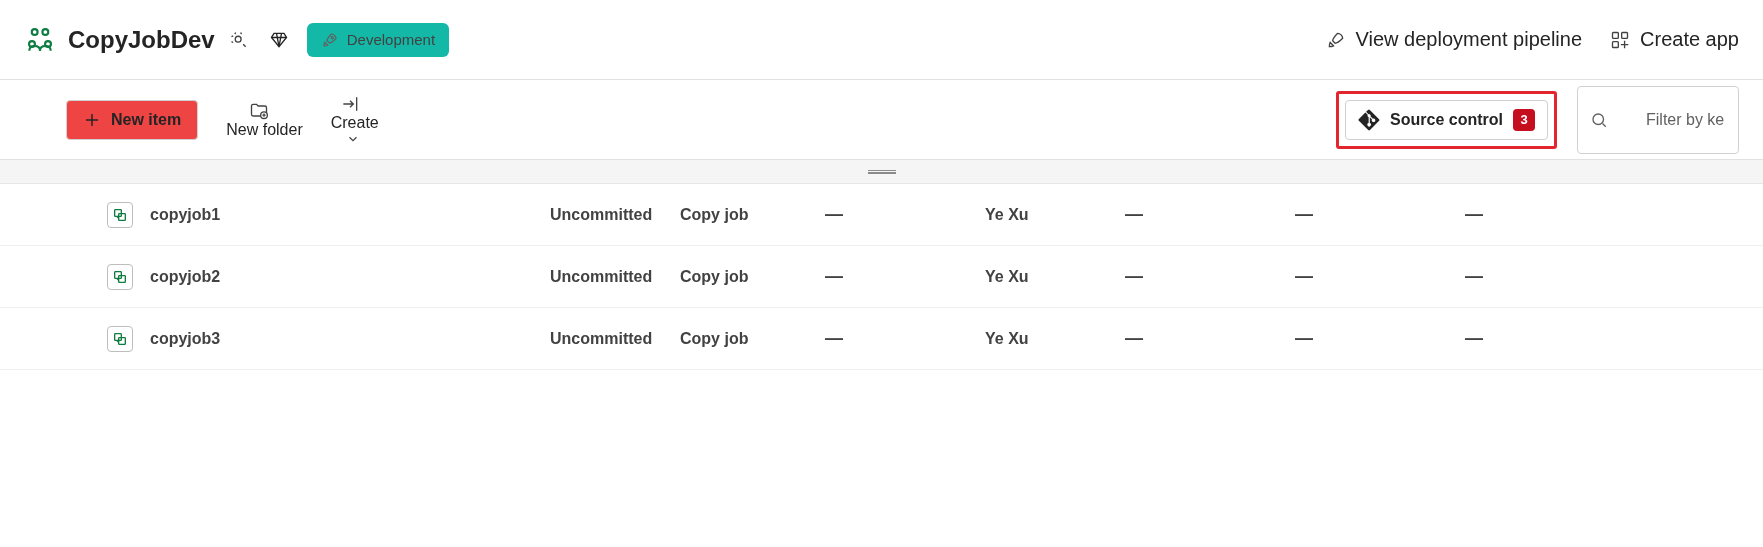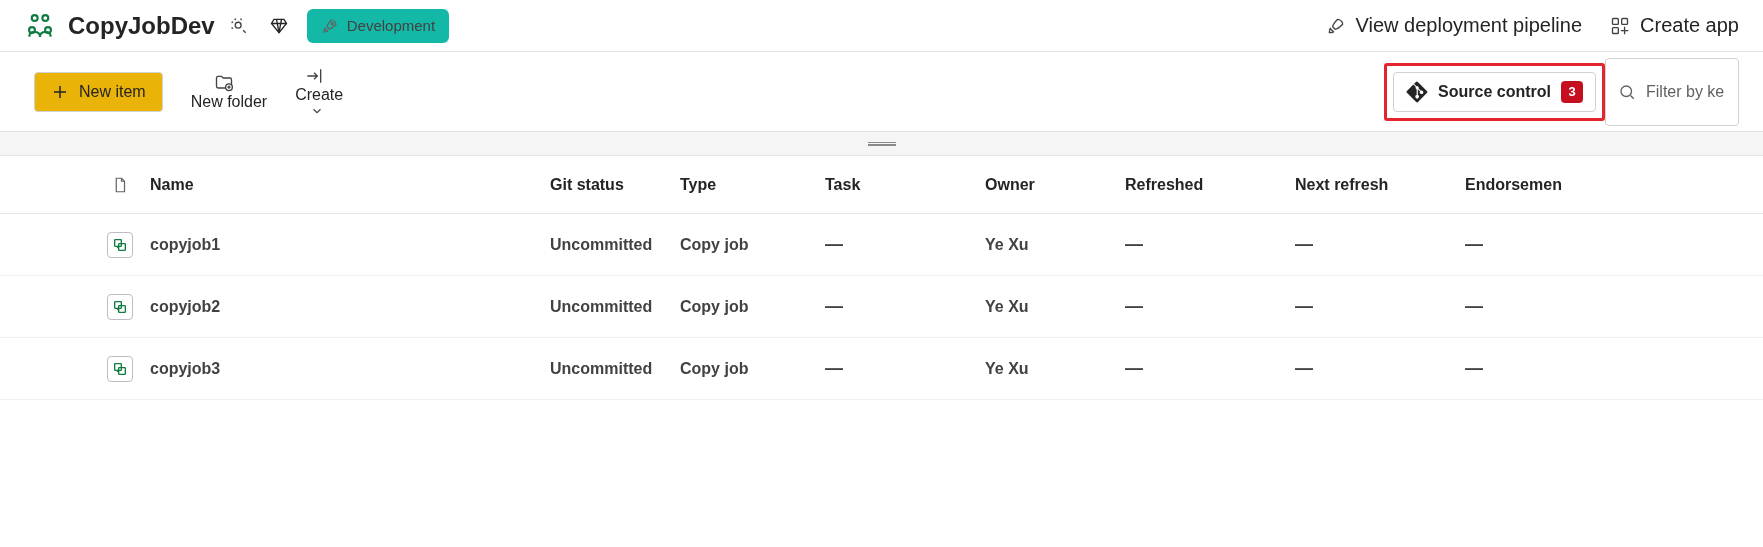--- a/index.html
+++ b/index.html
@@ -8,21 +8,21 @@
     background: #ffffff;
     color: #242424;
     font-size: 14px;
     width: 1763px;
   }
   .top-header {
     display: flex;
     align-items: center;
     padding: 1px 24px;
     border-bottom: 1px solid #e1e1e1;
-    height: 52px;
+    height: 80px;
   }
   .workspace-icon {
     width: 32px;
     height: 32px;
     margin-right: 12px;
     color: #0e7c42;
   }
   .workspace-title {
     font-size: 24px;
     font-weight: 600;
@@ -65,44 +65,45 @@
     align-items: center;
     padding: 14px 24px 14px 34px;
     border-bottom: 1px solid #e1e1e1;
     height: 80px;
   }
   .new-item-btn {
     display: inline-flex;
     align-items: center;
     border: 1px solid #d1d1d1;
     border-radius: 4px;
-    background: #eab308;
+    background: #ef4444;
     padding: 10px 16px;
     font-size: 16px;
-    font-weight: 400;
-    cursor: pointer;
-    color: #242424;
+    font-weight: 700;
+    cursor: pointer;
+    color: #242424;
+    margin-left: 32px;
   }
   .new-item-btn svg { margin-right: 10px; }
   .toolbar-btn {
     display: inline-flex;
     align-items: center;
     margin-left: 28px;
     font-size: 16px;
     color: #242424;
     cursor: pointer;
     flex-direction: column;
   }
   .toolbar-btn svg { margin-right: 10px; }
   .toolbar-spacer { flex: 1; }
   .source-control-wrap {
     border: 3px solid #e3262d;
     border-radius: 3px;
     padding: 6px;
-    margin-right: 0;
+    margin-right: 20px;
   }
   .source-control-btn {
     display: inline-flex;
     align-items: center;
     border: 1px solid #d1d1d1;
     border-radius: 4px;
     background: #fff;
     padding: 8px 12px;
     font-size: 16px;
     font-weight: 600;
@@ -127,20 +128,21 @@
   .filter-box {
     display: inline-flex;
     align-items: center;
     border: 1px solid #d1d1d1;
     border-radius: 4px;
     background: #fff;
     padding: 24px 12px;
     color: #616161;
     font-size: 16px;
     min-width: 110px;
+    gap: 28px;
   }
   .filter-box svg { margin-right: 10px; flex-shrink: 0; }
   .filter-box input {
     border: none;
     outline: none;
     font-size: 16px;
     color: #242424;
     width: 80px;
   }
   .filter-box input::placeholder { color: #616161; }
@@ -311,37 +313,20 @@
 </div>
 
 <div class="divider-bar">
   <div class="grip">
       <div></div>
       <div></div>
     </div>
 </div>
 
 <div class="table">
-  <div class="thead">
-    <div class="col-checkbox"></div>
-    <div class="col-fileicon">
-      <svg class="page-icon" viewBox="0 0 24 24" fill="none" stroke="currentColor" stroke-width="1.6">
-        <path d="M7 3h7l4 4v14H7z"></path>
-          <path d="M14 3v4h4"></path>
-      </svg>
-    </div>
-    <div>Name</div>
-    <div>Git status</div>
-    <div>Type</div>
-    <div>Task</div>
-    <div>Owner</div>
-    <div>Refreshed</div>
-    <div>Next refresh</div>
-    <div>Endorsemen</div>
-  </div>
 
   <div class="trow">
     <div class="col-checkbox"></div>
     <div class="col-fileicon">
       <span class="copyjob-icon">
         <svg viewBox="0 0 24 24" width="16" height="16" fill="none" stroke="currentColor" stroke-width="2">
           <rect x="4" y="4" width="10" height="10" rx="1"></rect>
             <rect x="10" y="10" width="10" height="10" rx="1"></rect>
           <path d="M7 14l3 3"></path>
         </svg>

